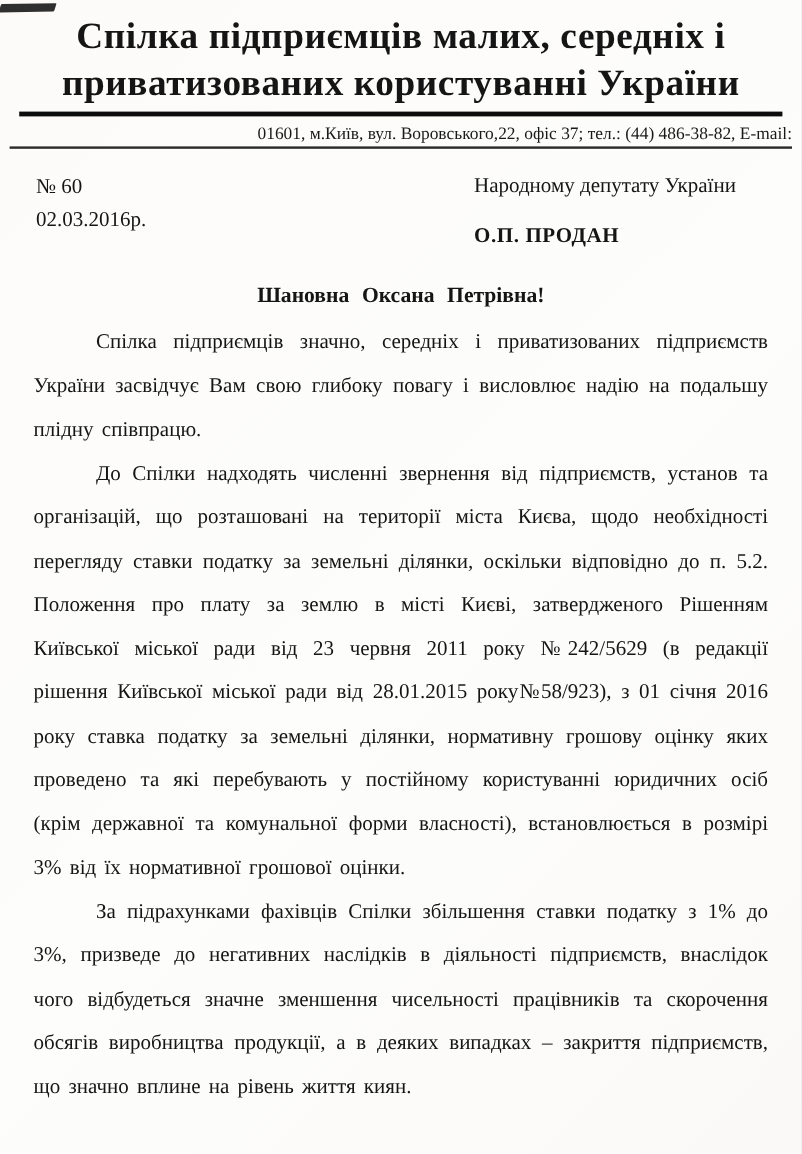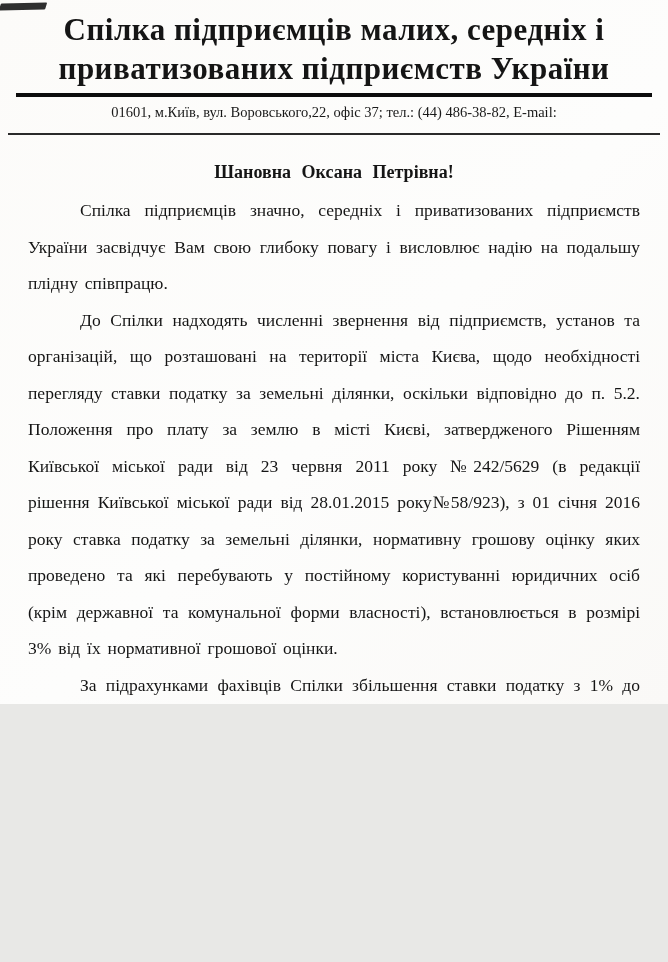--- a/index.html
+++ b/index.html
@@ -3,21 +3,21 @@
 <meta charset="utf-8">
 <style>
   html, body {
     margin: 0;
     padding: 0;
     background: #e8e8e6;
   }
   .page {
     position: relative;
     width: 668px;
-    height: 704px;
+    height: 962px;
     margin: 0 auto;
     background: linear-gradient(135deg, #fcfbf9 0%, #fdfdfc 55%, #faf9f7 100%);
     overflow: hidden;
     font-family: "Liberation Serif", "DejaVu Serif", serif;
     color: #151515;
     box-sizing: border-box;
   }
   .scan-artifact {
     position: absolute;
     top: 3px;
@@ -37,23 +37,23 @@
     border-bottom: 4px solid #0c0c0c;
     text-align: center;
     font-size: 31px;
     font-weight: bold;
     line-height: 39px;
     letter-spacing: 0.5px;
   }
   .org-title .line { display: block; }
   .address {
     margin: 5px 8px 0 8px;
-    padding-bottom: 11px;
+    padding-bottom: 0;
     border-bottom: 2px solid #2a2a2a;
-    text-align: center;
+    text-align: right;
     font-size: 14.5px;
     line-height: 20px;
     color: #191919;
   }
   .ref-row {
     display: flex;
     justify-content: space-between;
     align-items: flex-start;
     margin: 18px 28px 0 30px;
     font-size: 17.5px;
@@ -92,27 +92,37 @@
 </head>
 <body>
 
 <div class="page">
 
   <div class="scan-artifact"></div>
 
   <header class="letterhead">
     <h1 class="org-title">
       <span class="line">Спілка підприємців малих, середніх і</span>
-      <span class="line">приватизованих підприємств України</span>
+      <span class="line">приватизованих користуванні України</span>
     </h1>
     <div class="address">
       <div>01601, м.Київ,  вул. Воровського,22, офіс 37; тел.: (44) 486-38-82, E-mail:</div>
     </div>
   </header>
 
+  <div class="ref-row">
+    <div class="ref-left">
+      <div>№ 60</div>
+      <div>02.03.2016р.</div>
+    </div>
+    <div class="ref-right">
+      <div>Народному депутату України</div>
+      <div class="recipient-name">О.П. ПРОДАН</div>
+    </div>
+  </div>
 
   <div class="salutation">Шановна  Оксана  Петрівна!</div>
 
   <main class="body-text">
     <p>Спілка підприємців значно, середніх і приватизованих підприємств України  засвідчує Вам свою глибоку повагу і висловлює надію на подальшу плідну співпрацю.</p>
     <p>До Спілки надходять численні звернення від підприємств, установ та організацій, що розташовані на території міста Києва, щодо необхідності перегляду ставки податку за земельні ділянки, оскільки відповідно до  п. 5.2. Положення про плату за землю в місті Києві, затвердженого Рішенням Київської міської ради від 23 червня 2011 року №242/5629 (в редакції рішення Київської міської ради від 28.01.2015 року№58/923), з 01 січня 2016 року ставка податку за земельні ділянки, нормативну грошову оцінку яких проведено та які перебувають у постійному користуванні юридичних осіб (крім державної та комунальної форми власності), встановлюється в розмірі 3% від їх нормативної грошової оцінки.</p>
     <p>За підрахунками фахівців Спілки збільшення ставки податку з 1% до 3%, призведе до негативних наслідків в діяльності підприємств, внаслідок чого відбудеться значне зменшення чисельності працівників та скорочення обсягів виробництва продукції, а в деяких випадках – закриття підприємств, що значно вплине на рівень життя киян.</p>
 
   </main>
 

